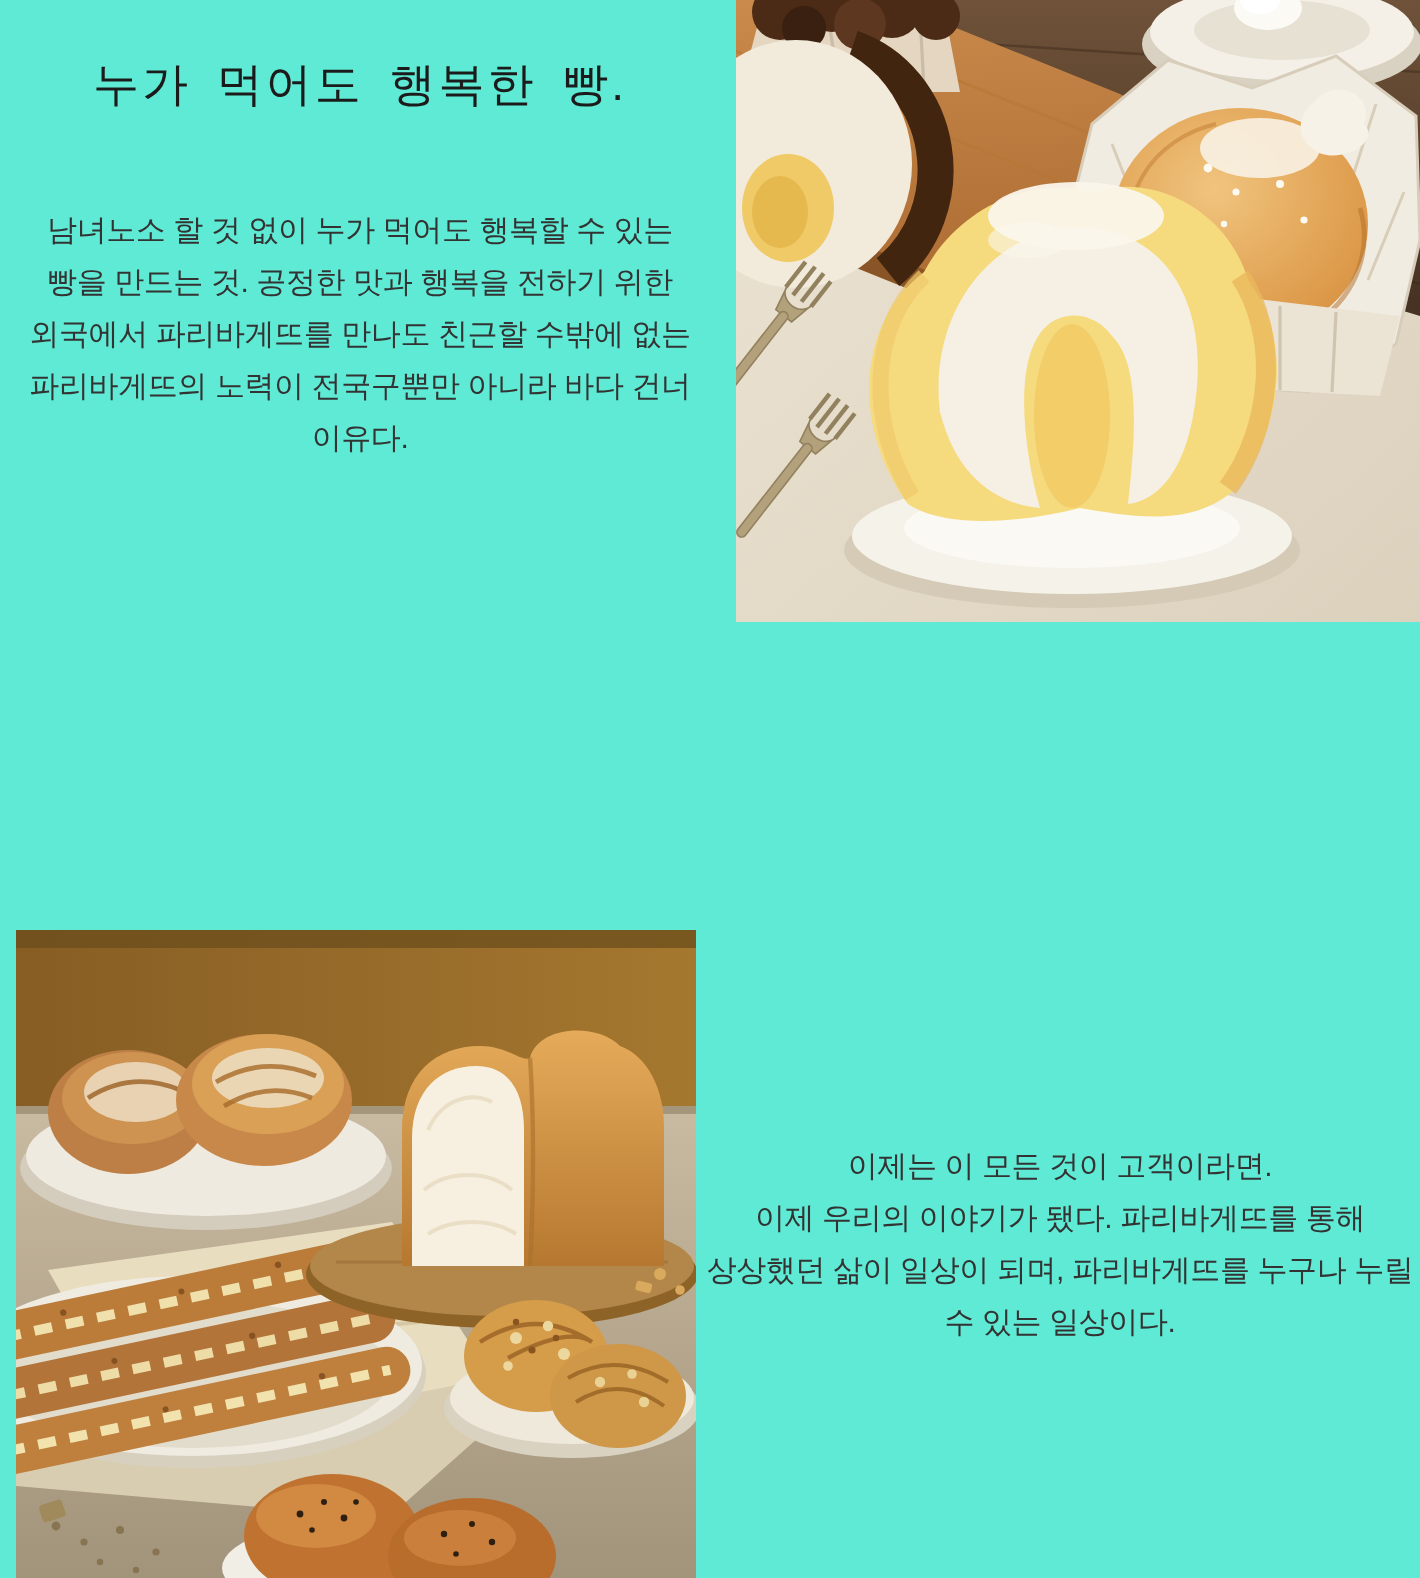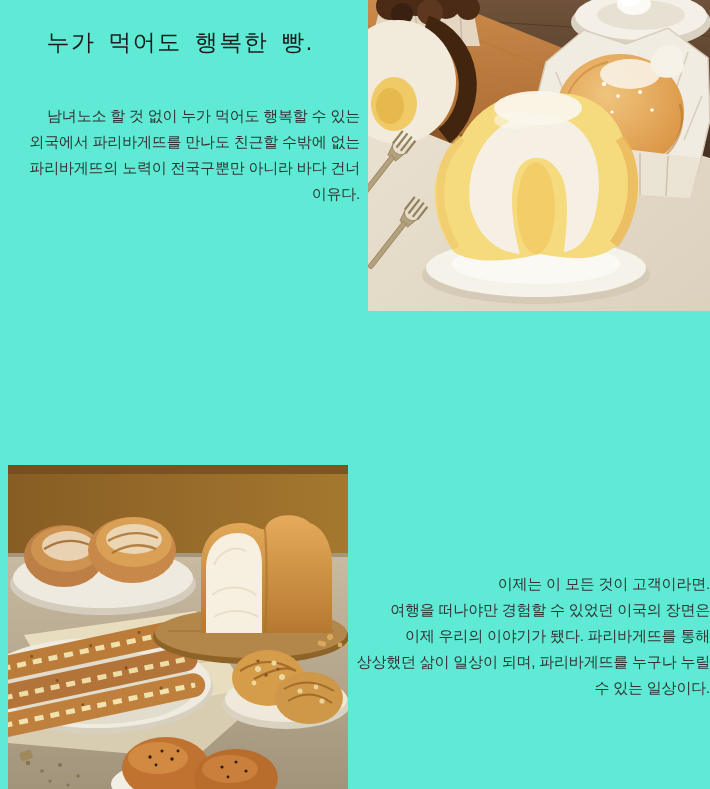--- a/index.html
+++ b/index.html
@@ -6,21 +6,21 @@
   .page{
     position:relative;width:710px;height:789px;overflow:hidden;
     background:#5eead4;font-family:Liberation Sans, sans-serif;
   }
   .section-title{
     position:absolute;margin:0;text-align:center;
     font-size:23px;font-weight:500;color:#1b1b1b;
     letter-spacing:1.5px;word-spacing:5px;line-height:30px;
   }
   .section-paragraph{
-    position:absolute;margin:0;text-align:right;
+    position:absolute;margin:0;text-align:center;
     font-size:15px;line-height:26px;color:#333333;
     letter-spacing:-0.2px;
   }
   #title-1{left:0;top:27px;width:360px;}
   #para-1{left:0;top:103px;width:360px;}
   #title-2{left:352px;top:496px;width:358px;}
   #para-2{left:350px;top:571px;width:360px;}
   .photo{position:absolute;margin:0;padding:0;line-height:0;}
   #photo-top{left:368px;top:0;width:342px;height:311px;}
   #photo-bottom{left:8px;top:465px;width:340px;height:324px;}
@@ -28,20 +28,21 @@
 </style>
 </head>
 <body>
 
 <div class="page">
 
   <h2 id="title-1" class="section-title">누가 먹어도 행복한 빵.</h2>
 
   <div id="para-1" class="section-paragraph">
       <div>남녀노소 할 것 없이 누가 먹어도 행복할 수 있는</div>
+      <div>빵을 만드는 것. 공정한 맛과 행복을 전하기 위한</div>
       <div>외국에서 파리바게뜨를 만나도 친근할 수밖에 없는</div>
       <div>파리바게뜨의 노력이 전국구뿐만 아니라 바다 건너</div>
       <div>이유다.</div>
     </div>
 
   <figure id="photo-top" class="photo">
     <svg viewBox="0 0 342 311" preserveAspectRatio="none" aria-hidden="true">
       <defs>
         <linearGradient id="gLinen" x1="0" y1="0" x2="1" y2="1">
           <stop offset="0" stop-color="#ece4d4"></stop>
@@ -291,19 +292,18 @@
           <circle cx="42" cy="316" r="1.6"></circle>
           <circle cx="60" cy="320" r="1.6"></circle>
         <rect x="12" y="286" width="12" height="9" rx="2" fill="#a08a5c" transform="rotate(-18 18 290)"></rect>
       </g>
     </svg>
   </figure>
 
 
   <div id="para-2" class="section-paragraph">
       <div>이제는 이 모든 것이 고객이라면.</div>
-      <div>여행을 떠나야만 경험할 수 있었던 이국의 장면은</div>
       <div>이제 우리의 이야기가 됐다. 파리바게뜨를 통해</div>
       <div>상상했던 삶이 일상이 되며, 파리바게뜨를 누구나 누릴</div>
       <div>수 있는 일상이다.</div>
     </div>
 
 </div>
 
 </body></html>

